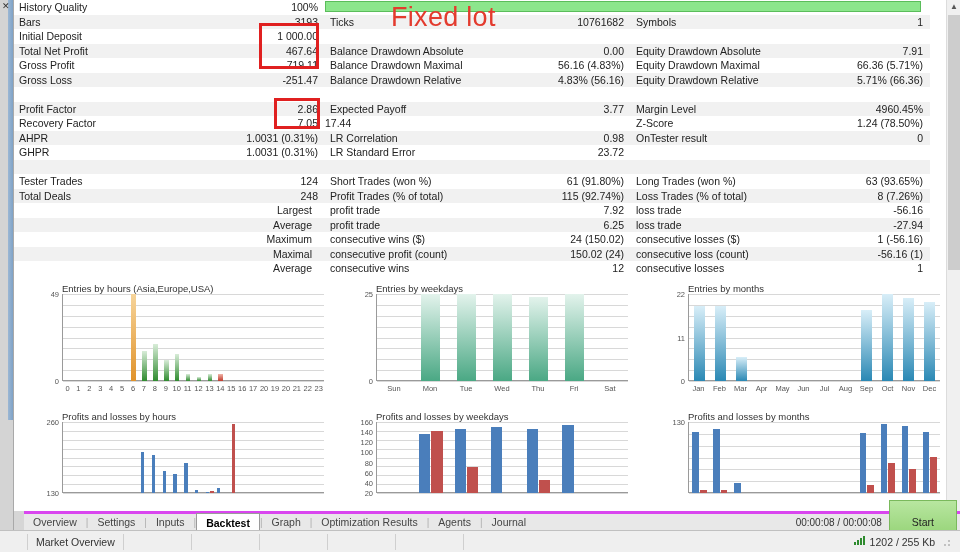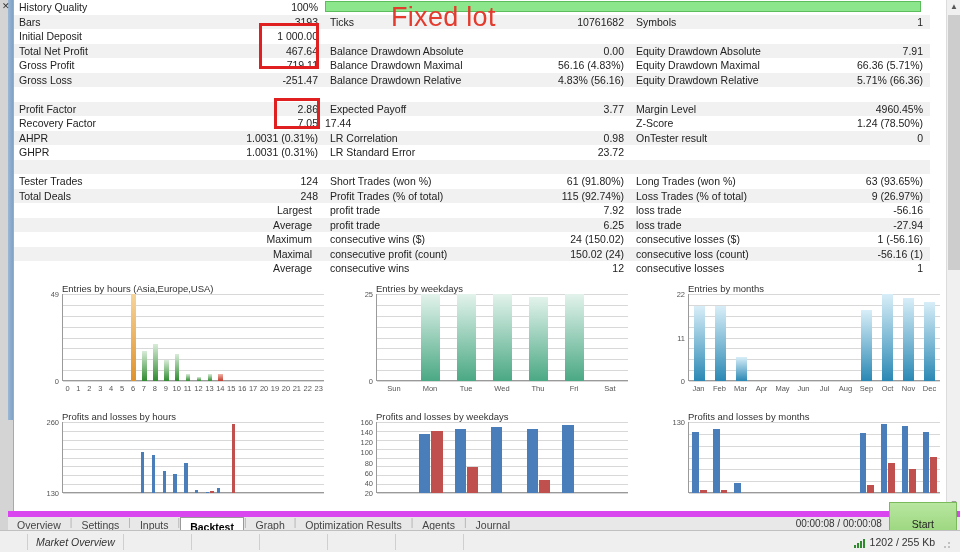--- a/index.html
+++ b/index.html
@@ -152,23 +152,23 @@
   
   #ch-eh  { left: 22px;  top: 5px;   width: 292px; height: 112px; }
   #ch-ew  { left: 336px; top: 5px;   width: 282px; height: 112px; }
   #ch-em  { left: 648px; top: 5px;   width: 282px; height: 112px; }
   #ch-ph  { left: 22px;  top: 133px; width: 292px; height: 96px; }
   #ch-pw  { left: 336px; top: 133px; width: 282px; height: 96px; }
   #ch-pm  { left: 648px; top: 133px; width: 282px; height: 96px; }
 
   
   .tabbar {
-    position: absolute; left: 8px; top: 511px; right: 0; height: 19px;
-    background: #e8e8e8; border-top: 6px solid #d946ef;
-    display: flex; 
+    position: absolute; left: 24px; top: 511px; right: 0; height: 19px;
+    background: #e8e8e8; border-top: 3px solid #d946ef;
+    display: flex; align-items: center;
   }
   .tab {
     font-size: 10.5px; color: #444; padding: 0 9px; height: 17px;
     line-height: 17px; cursor: pointer; white-space: nowrap;
   }
   .tab.active {
     background: #fff; color: #000; font-weight: bold;
     border: 1px solid #9a9a9a; border-bottom: none; height: 19px;
     line-height: 18px;
   }
@@ -185,23 +185,23 @@
   }
 
   
   .statusbar {
     position: absolute; left: 0; bottom: 0; width: 960px; height: 22px;
     background: #efefef; border-top: 1px solid #c0c0c0;
     display: flex; align-items: center; font-size: 10.5px; color: #333;
   }
   .sb-seg { border-right: 1px solid #cfcfcf; height: 16px; line-height: 16px; }
   .sb-left { width: 28px; }
-  .sb-mo { width: 96px; padding-left: 8px; font-style: italic; }
+  .sb-mo { width: 96px; padding-left: 8px; }
   .sb-blank { width: 68px; }
-  .sb-right { margin-left: auto; display: flex; align-items: flex-end;
+  .sb-right { margin-left: auto; display: flex; align-items: flex-start;
               gap: 5px; padding-right: 10px; }
   .signal { display: inline-flex; align-items: flex-end; gap: 1px; height: 9px; }
   .signal i { display: block; width: 2px; background: #2e8b2e; }
   .grip { width: 10px; height: 10px; opacity: .45; }
 </style>
 </head>
 <body>
 
 <div id="app">
 
@@ -399,21 +399,21 @@
           <div class="cell c1">
             <span class="k">Total Deals</span>
             <span class="v">248</span>
           </div>
           <div class="cell c2">
             <span class="k">Profit Trades (% of total)</span>
             <span class="v">115 (92.74%)</span>
           </div>
           <div class="cell c3">
             <span class="k">Loss Trades (% of total)</span>
-            <span class="v">9 (26.97%)</span>
+            <span class="v">8 (7.26%)</span>
           </div>
         </div>
         <div class="srow">
           <div class="cell c1">
             <span class="k rightal">Largest</span>
             <span class="v"></span>
           </div>
           <div class="cell c2">
             <span class="k">profit trade</span>
             <span class="v">7.92</span>

